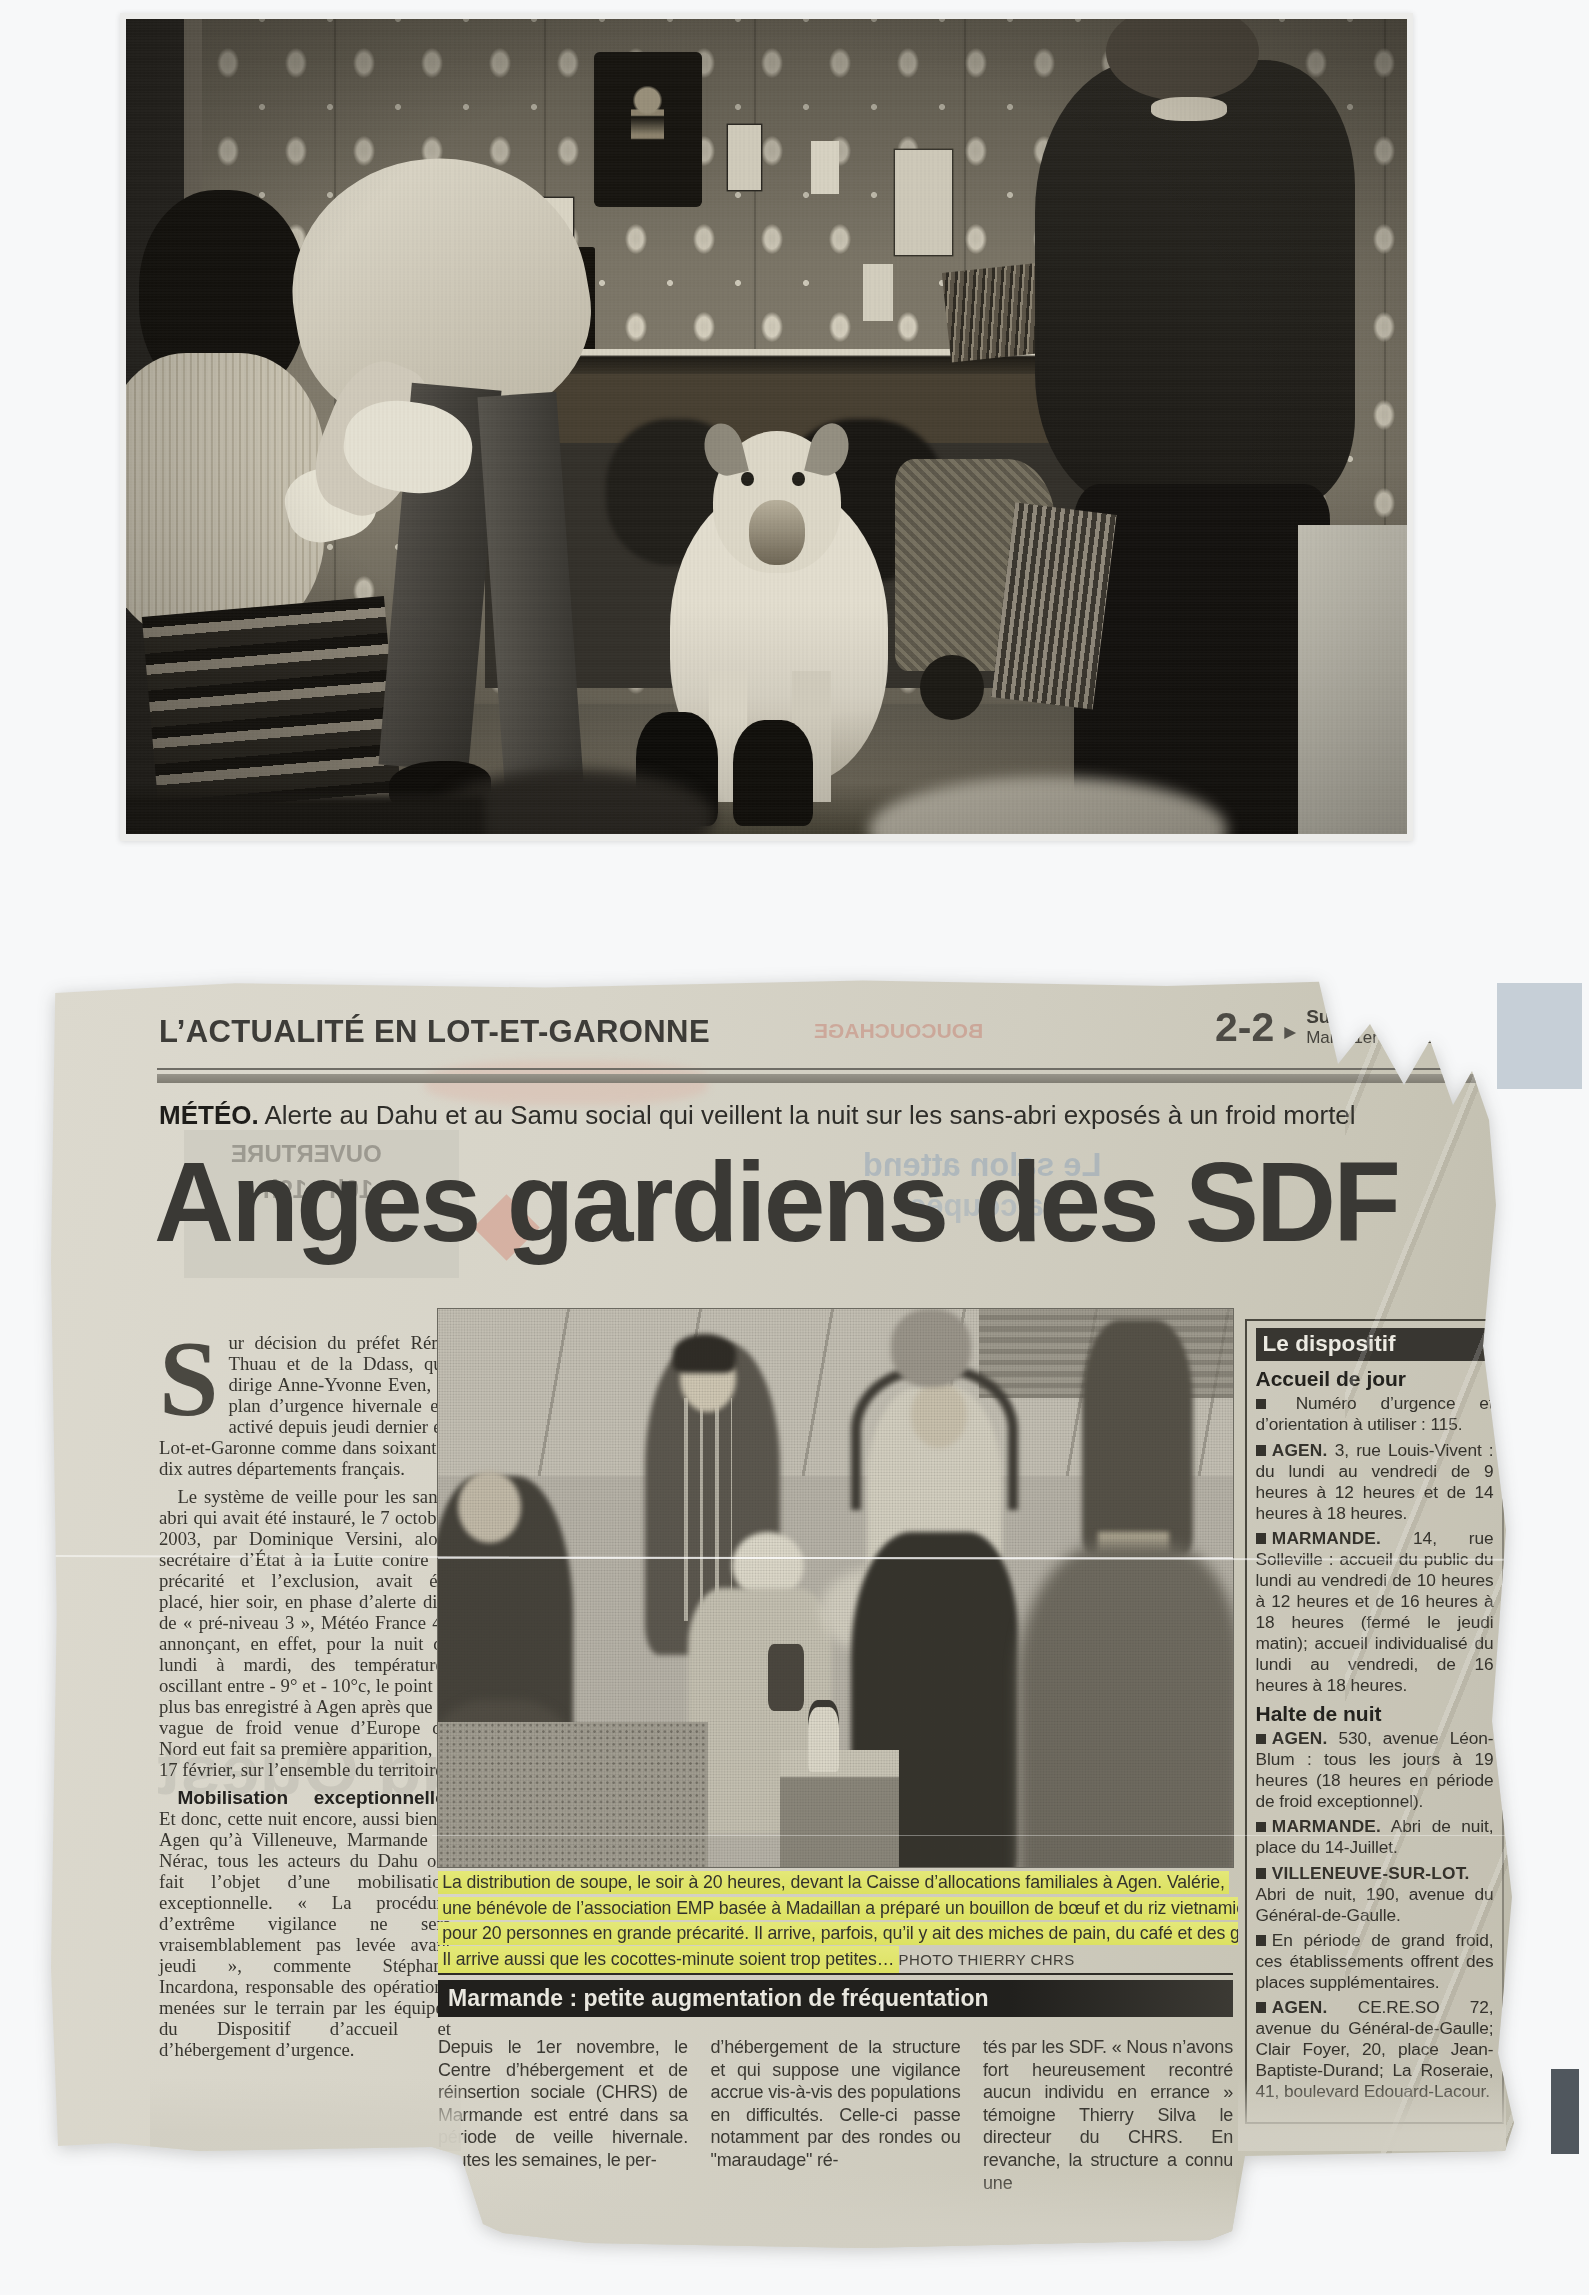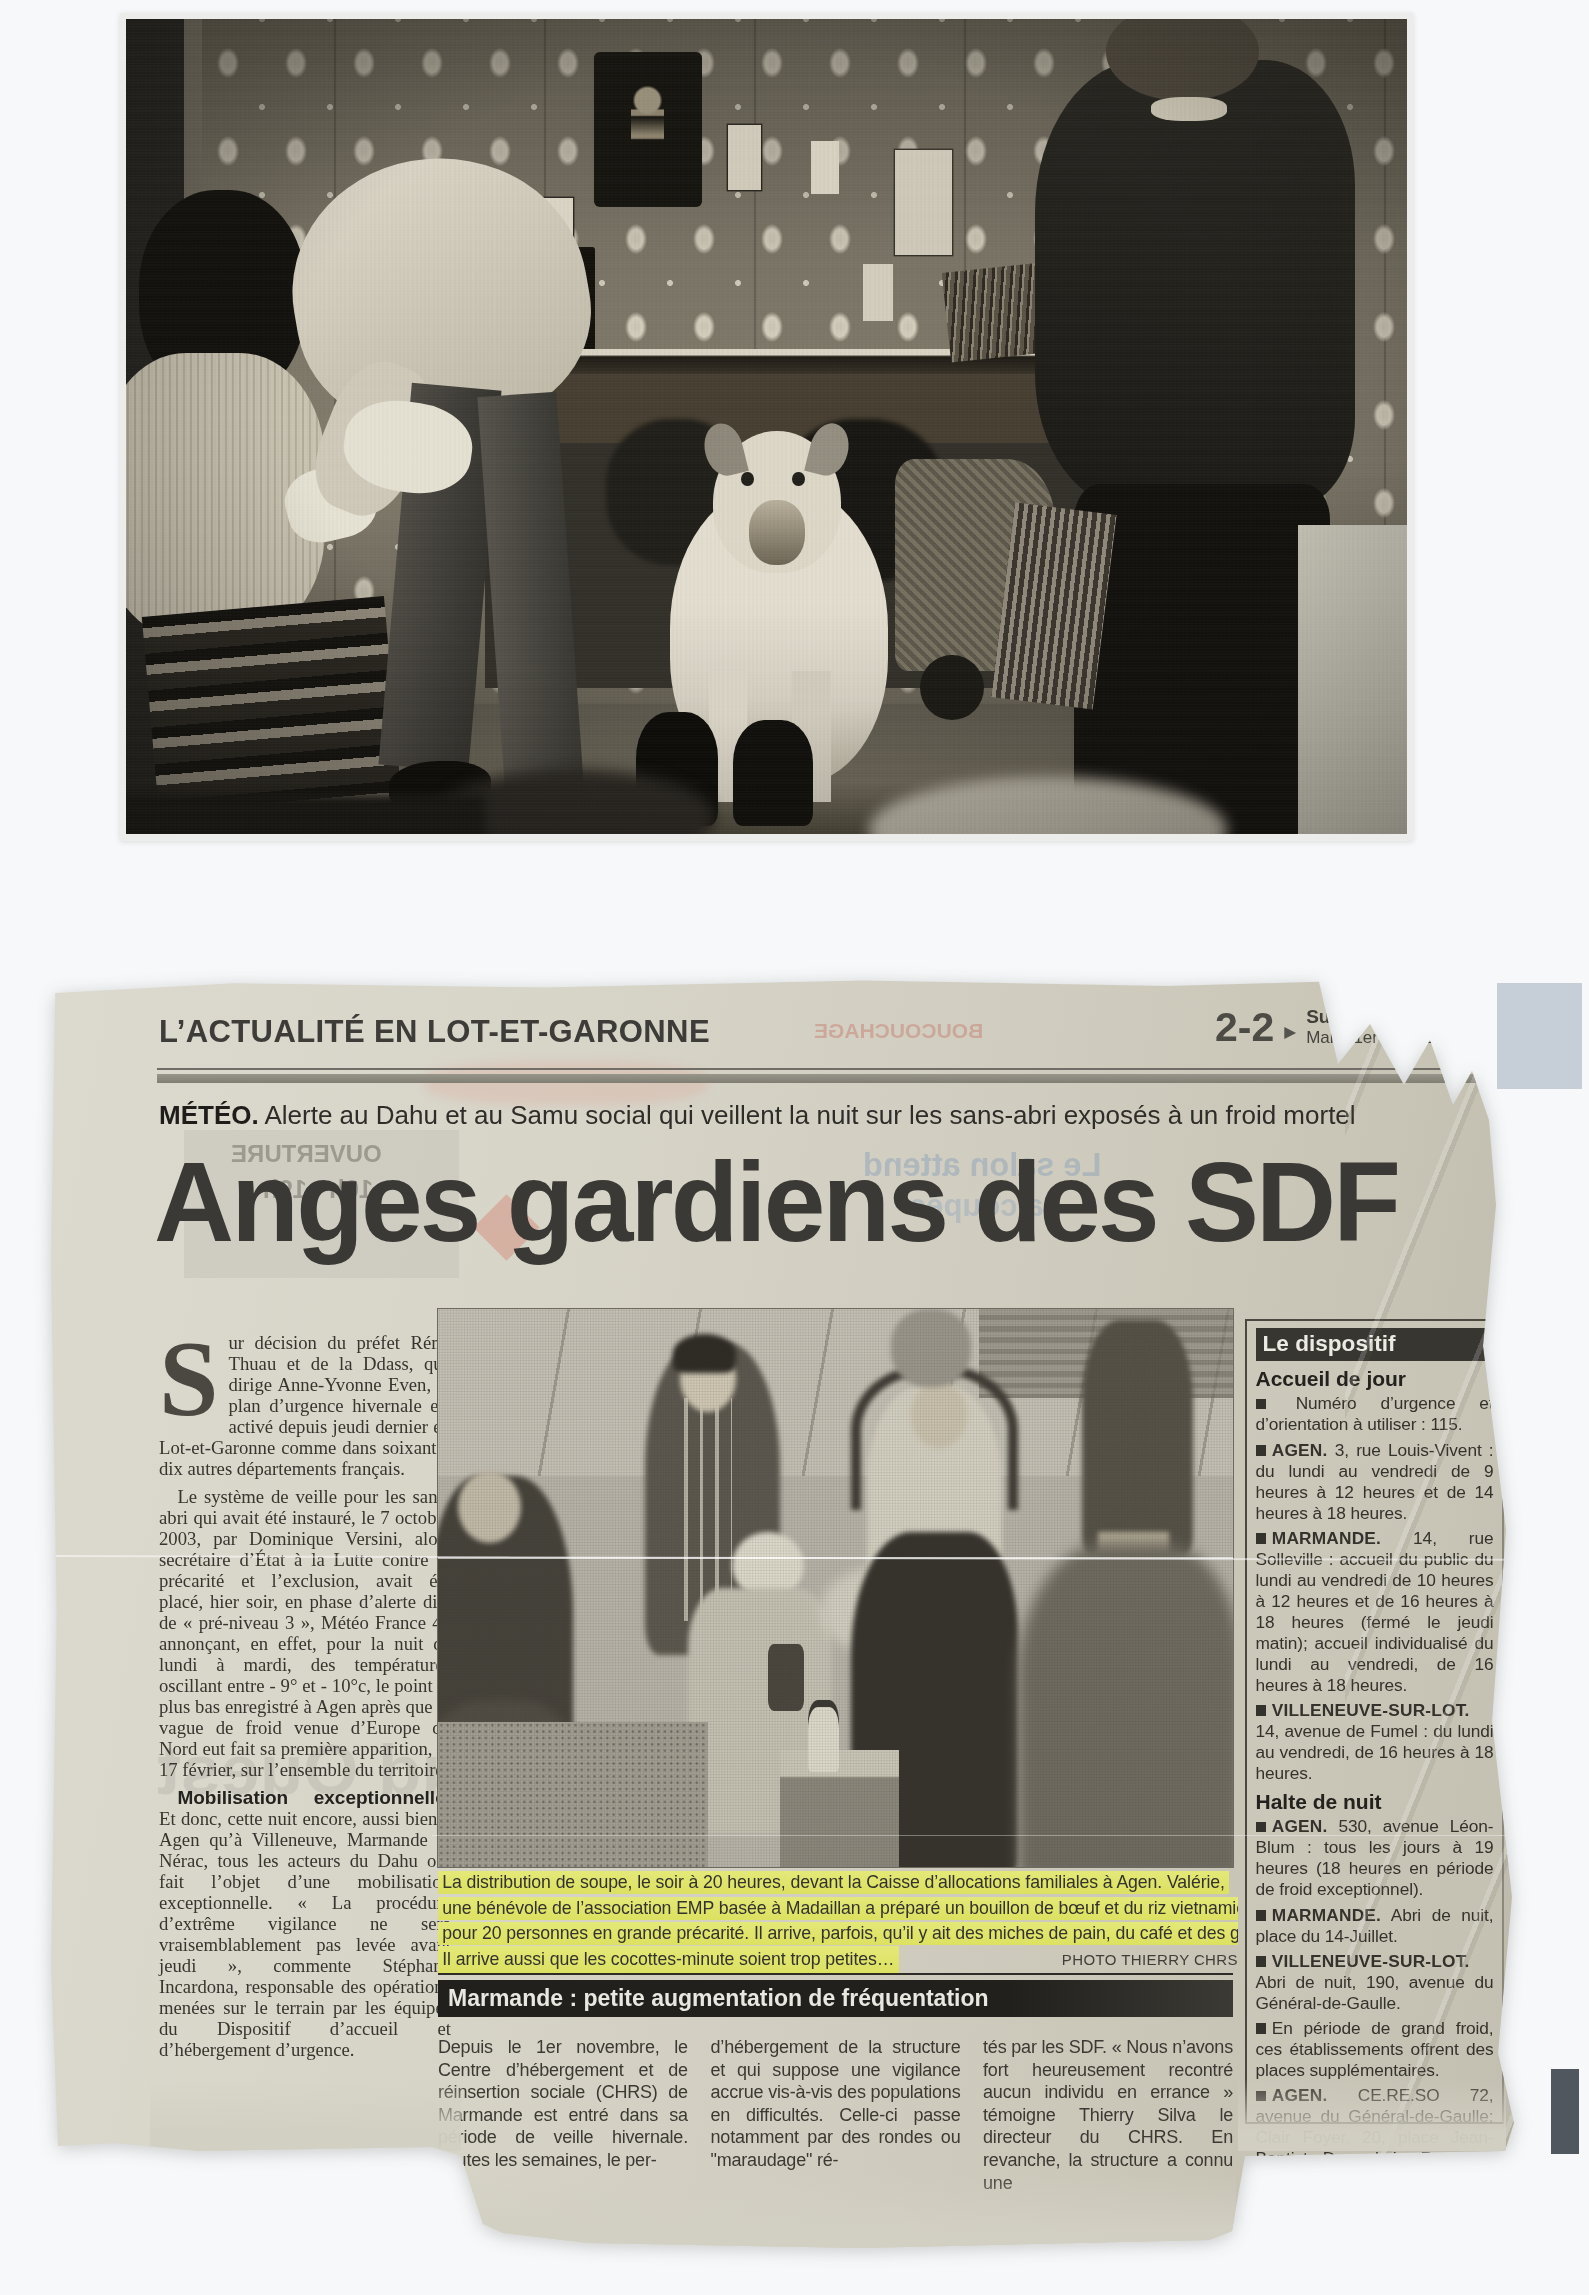--- a/index.html
+++ b/index.html
@@ -80,21 +80,21 @@
              outline:0.7px solid #6b6960;}
   .halftone{position:absolute;inset:0;background-image:radial-gradient(rgba(52,50,44,.20) 0.7px, transparent 1.1px);
             background-size:2.8px 2.8px;}
   .ap{position:absolute;}
 
   
   .caption{left:387px;top:891px;width:800px;font-size:17.7px;line-height:25.4px;color:#33322c;
            letter-spacing:-0.1px;overflow:hidden;}
   .cap-line{white-space:nowrap;}
   .hl{background:linear-gradient(180deg,#e4e878,#dce161);padding:0.7px 4.2px 2.1px 4.2px;}
-  .cap-last{display:flex;justify-content:space-between;align-items:baseline;}
+  .cap-last{display:flex;align-items:baseline;}
   .credit{font-size:15px;color:#403e38;letter-spacing:0.4px;}
 
   
   .mar-rule{left:387px;top:994px;width:795px;height:2.1px;background:#2e2c27;}
   .mar-bar{left:387px;top:1001px;width:795px;height:37px;background:linear-gradient(90deg,#21201d 0 72%,#3c3a34);
            color:#e9e7df;font-size:23px;font-weight:bold;display:flex;align-items:center;padding-left:10px;box-sizing:border-box;}
   .mar-cols{left:387px;top:1057px;width:795px;display:flex;gap:22.6px;font-size:18px;line-height:22.6px;
             text-align:justify;color:#3b3933;letter-spacing:-0.2px;}
   .mar-col{width:250px;}
 
@@ -286,21 +286,20 @@
       <div class="mar-col">tés par les SDF. « Nous n’avons fort heureusement recontré aucun individu en errance » témoigne Thierry Silva le directeur du CHRS. En revanche, la structure a connu une</div>
     </div>
 
     <div class="abs sidebar">
       <div class="sb-bar">Le dispositif</div>
 
       <div class="sb-h">Accueil de jour</div>
       <div class="sb-item"><span class="sb-sq"></span><span class="sb-city"></span> <span>Numéro d’urgence et d’orientation à utiliser : 115.</span></div>
       <div class="sb-item"><span class="sb-sq"></span><span class="sb-city">AGEN.</span> <span>3, rue Louis-Vivent : du lundi au vendredi de 9 heures à 12 heures et de 14 heures à 18 heures.</span></div>
       <div class="sb-item"><span class="sb-sq"></span><span class="sb-city">MARMANDE.</span> <span>14, rue Solleville : accueil du public du lundi au vendredi de 10 heures à 12 heures et de 16 heures à 18 heures (fermé le jeudi matin); accueil individualisé du lundi au vendredi, de 16 heures à 18 heures.</span></div>
-      <div class="sb-item"><span class="sb-sq"></span><span class="sb-city">VILLENEUVE-SUR-LOT.</span> <span>14, avenue de Fumel : du lundi au vendredi, de 16 heures à 18 heures.</span></div>
 
       <div class="sb-h">Halte de nuit</div>
       <div class="sb-item"><span class="sb-sq"></span><span class="sb-city">AGEN.</span> <span>530, avenue Léon-Blum : tous les jours à 19 heures (18 heures en période de froid exceptionnel).</span></div>
       <div class="sb-item"><span class="sb-sq"></span><span class="sb-city">MARMANDE.</span> <span>Abri de nuit, place du 14-Juillet.</span></div>
       <div class="sb-item"><span class="sb-sq"></span><span class="sb-city">VILLENEUVE-SUR-LOT.</span> <span>Abri de nuit, 190, avenue du Général-de-Gaulle.</span></div>
 
       <div class="sb-item"><span class="sb-sq"></span><span>En période de grand froid, ces établissements offrent des places supplémentaires.</span></div>
       <div class="sb-item"><span class="sb-sq"></span><span class="sb-city">AGEN.</span> <span>CE.RE.SO 72, avenue du Général-de-Gaulle; Clair Foyer, 20, place Jean-Baptiste-Durand; La Roseraie, 41, boulevard Edouard-Lacour.</span></div>
     </div>
 

